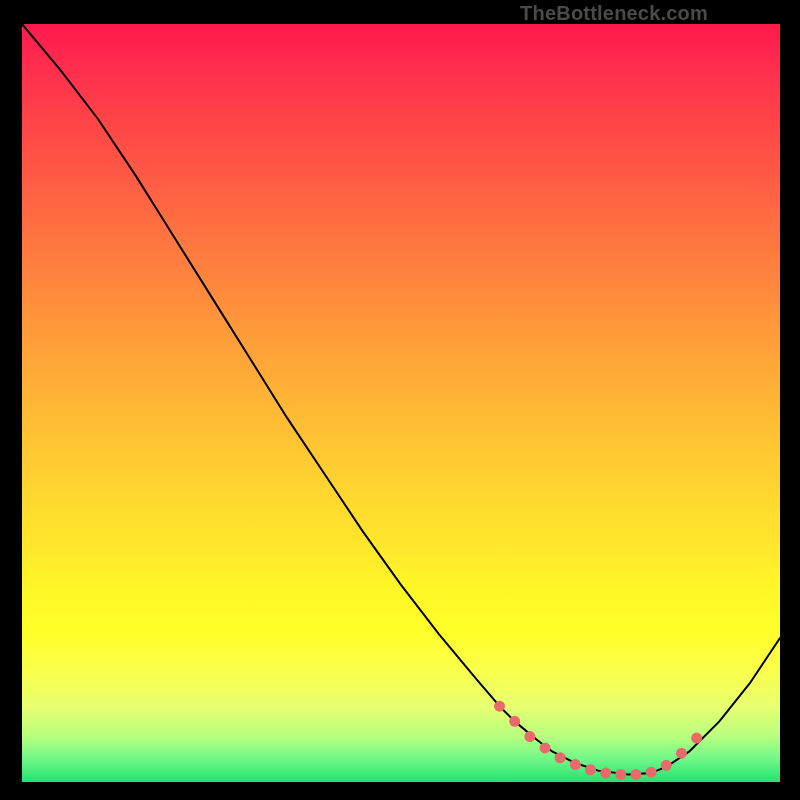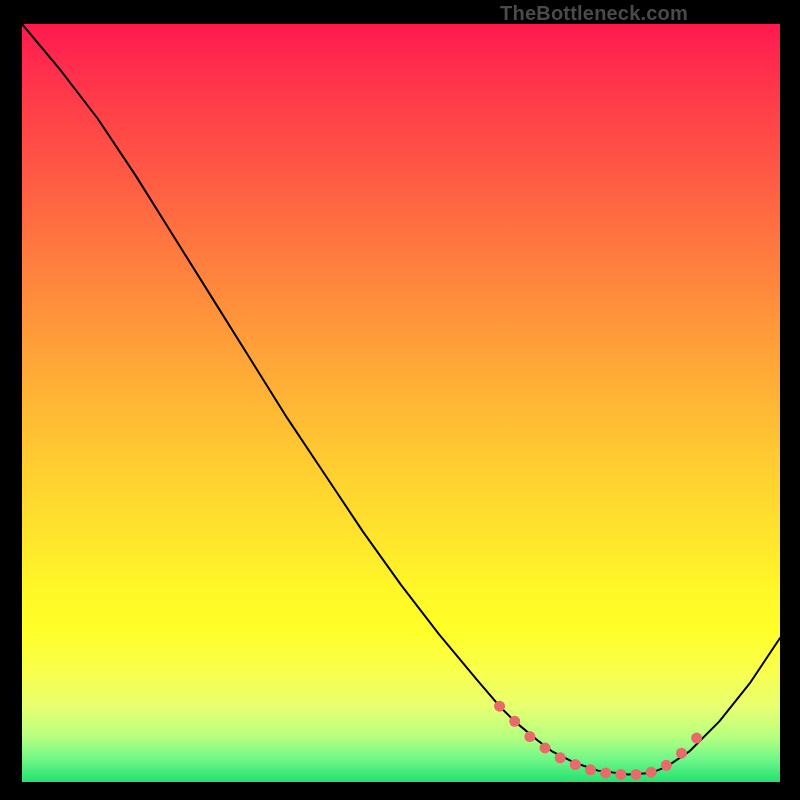--- a/index.html
+++ b/index.html
@@ -9,20 +9,21 @@
     height: 800px;
     background: #000;
     overflow: hidden;
     font-family: Arial, Helvetica, sans-serif;
   }
   .frame {
     position: relative;
     width: 700px;
     height: 800px;
     background: #000;
+    padding-left: 20px;
   }
   .watermark {
     position: absolute;
     top: 2px;
     right: 12px;
     color: #4a4a4a;
     font-size: 20px;
     font-weight: bold;
     letter-spacing: 0.2px;
     z-index: 10;

